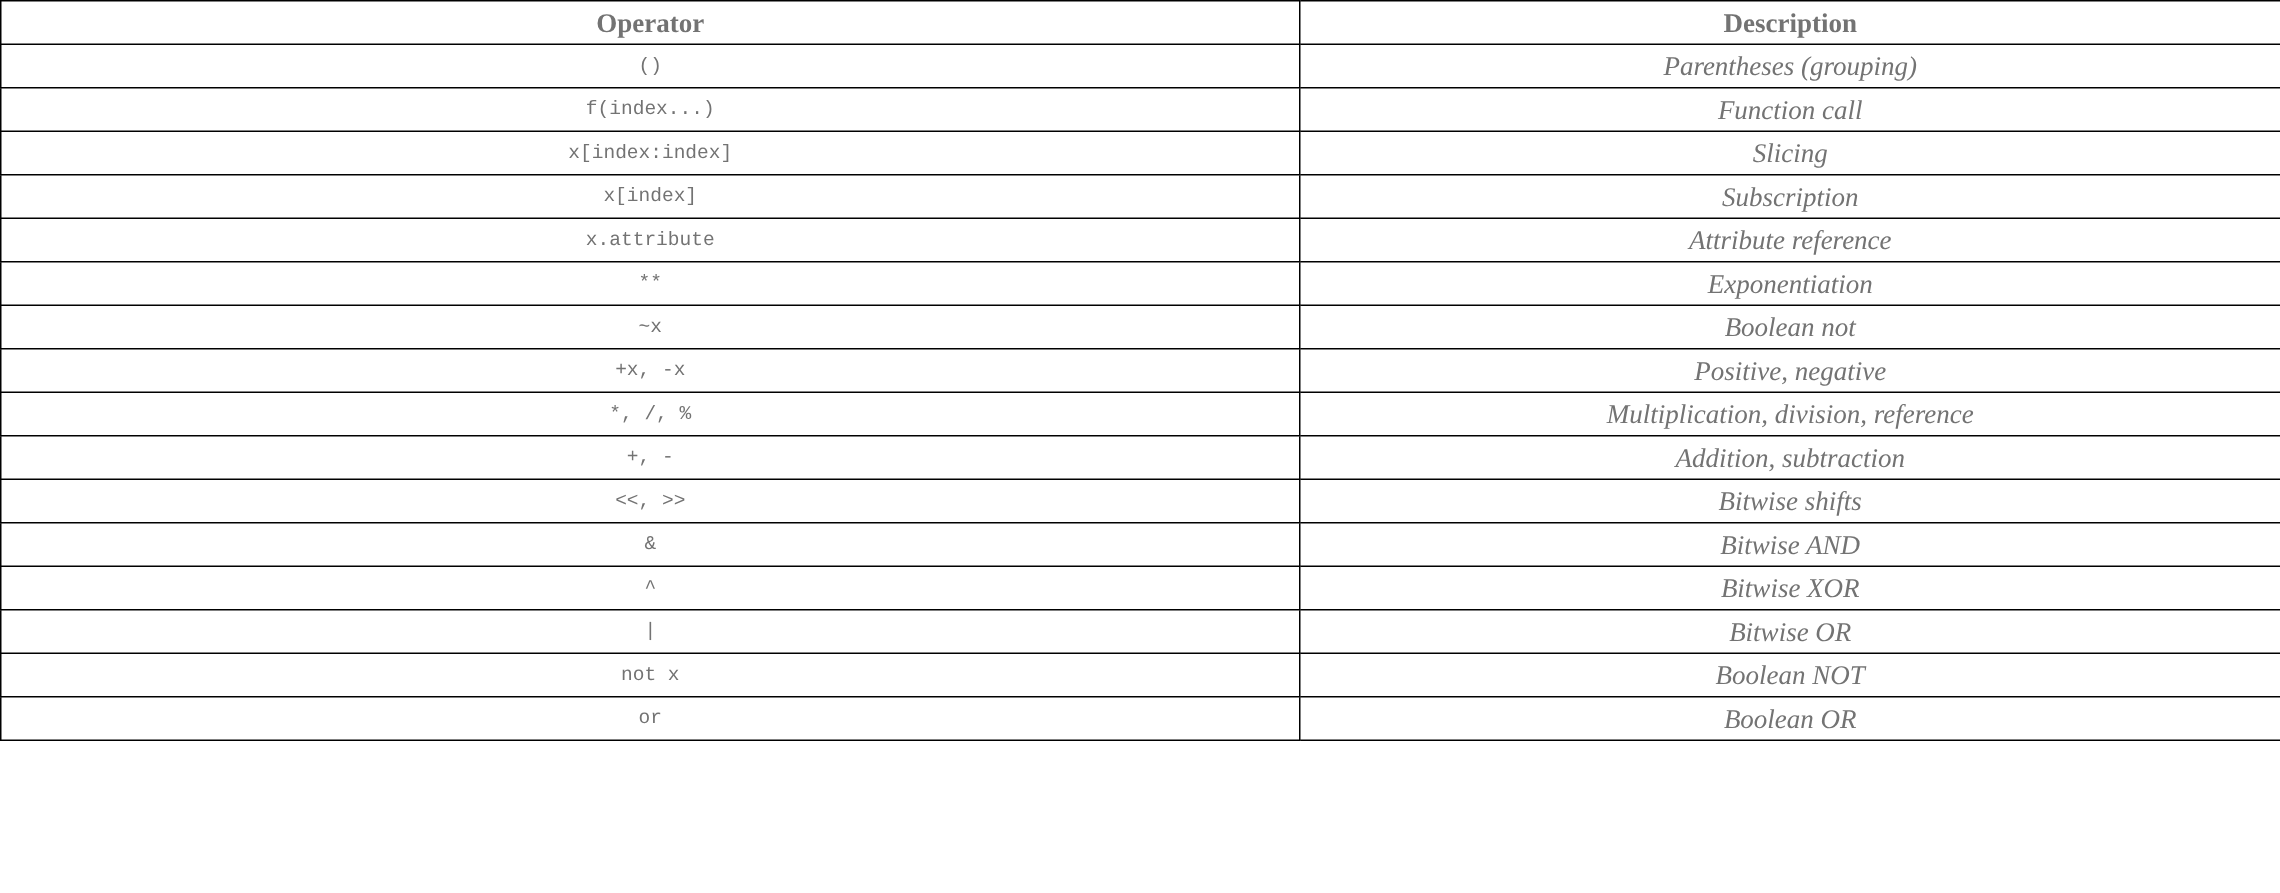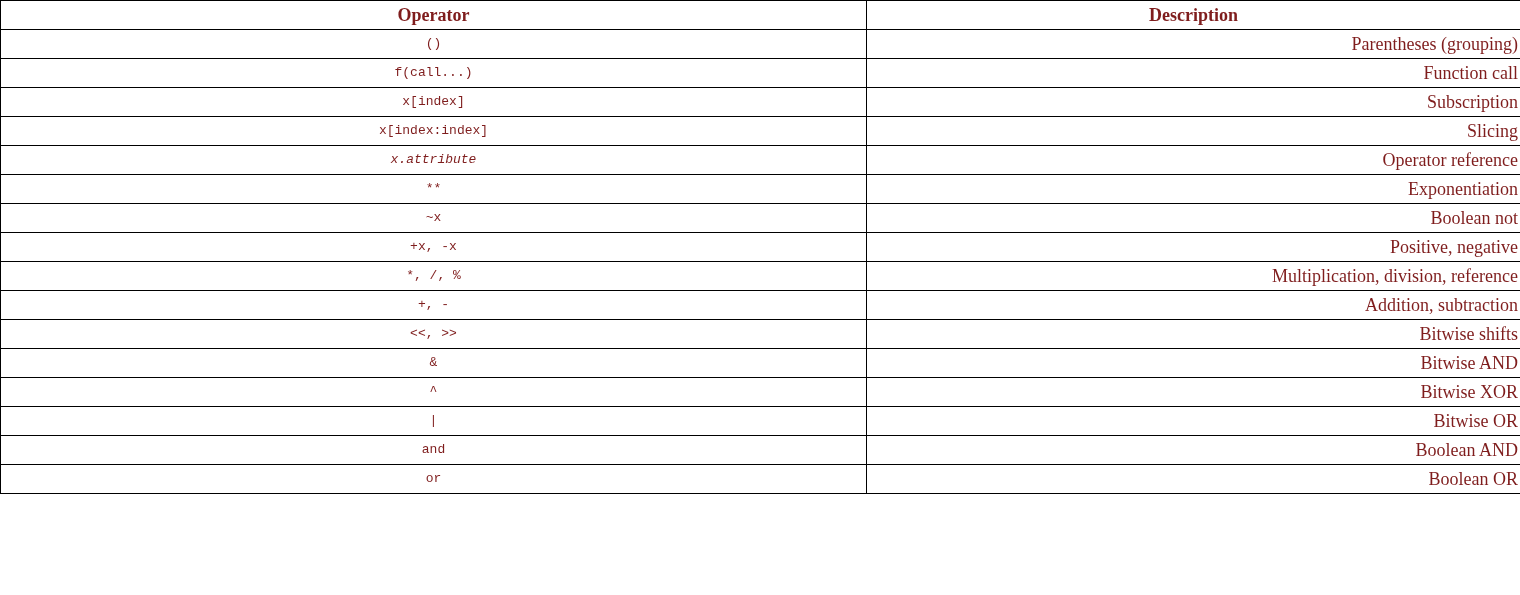--- a/index.html
+++ b/index.html
@@ -2,38 +2,38 @@
 <html><head>
 <meta charset="utf-8">
 <style>
   html, body { margin: 0; padding: 0; background: #ffffff; }
   body { width: 1520px; height: 595px; overflow: hidden; }
   table {
     border-collapse: collapse;
     width: 1520px;
     table-layout: fixed;
     font-family: "Liberation Serif", serif;
-    color: #7f1d1d;
+    color: #737373;
   }
   th, td {
     border: 1px solid #000;
     padding: 0 2px;
     height: 28px;
     font-size: 18px;
     line-height: 20px;
   }
   th { font-weight: bold; text-align: center; height: 28px; }
   td.op {
     text-align: center;
     font-family: "Liberation Mono", monospace;
     font-size: 13px;
   }
-  td.desc { text-align: right; }
+  td.desc { text-align: center; font-style: italic; }
   tr.tall td { height: 42px; }
-  .it { font-style: italic; }
+  .it { }
 </style>
 </head>
 <body>
 
 <table>
   <colgroup>
       <col style="width:866px">
       <col style="width:654px">
     </colgroup>
   <thead>
@@ -41,34 +41,34 @@
       <th>Operator</th>
       <th>Description</th>
     </tr>
   </thead>
   <tbody>
     <tr>
         <td class="op">()</td>
         <td class="desc">Parentheses (grouping)</td>
       </tr>
     <tr>
-        <td class="op">f(call...)</td>
+        <td class="op">f(index...)</td>
         <td class="desc">Function call</td>
+      </tr>
+    <tr>
+        <td class="op">x[index:index]</td>
+        <td class="desc">Slicing</td>
       </tr>
     <tr>
         <td class="op">x[index]</td>
         <td class="desc">Subscription</td>
       </tr>
     <tr>
-        <td class="op">x[index:index]</td>
-        <td class="desc">Slicing</td>
-      </tr>
-    <tr>
         <td class="op it">x.attribute</td>
-        <td class="desc">Operator reference</td>
+        <td class="desc">Attribute reference</td>
       </tr>
     <tr>
         <td class="op">**</td>
         <td class="desc">Exponentiation</td>
       </tr>
     <tr>
         <td class="op">~x</td>
         <td class="desc">Boolean not</td>
       </tr>
     <tr>
@@ -93,21 +93,21 @@
       </tr>
     <tr>
         <td class="op">^</td>
         <td class="desc">Bitwise XOR</td>
       </tr>
     <tr>
         <td class="op">|</td>
         <td class="desc">Bitwise OR</td>
       </tr>
     <tr>
-        <td class="op">and</td>
-        <td class="desc">Boolean AND</td>
+        <td class="op">not x</td>
+        <td class="desc">Boolean NOT</td>
       </tr>
     <tr>
         <td class="op">or</td>
         <td class="desc">Boolean OR</td>
       </tr>
   </tbody>
 </table>
 
 </body></html>

